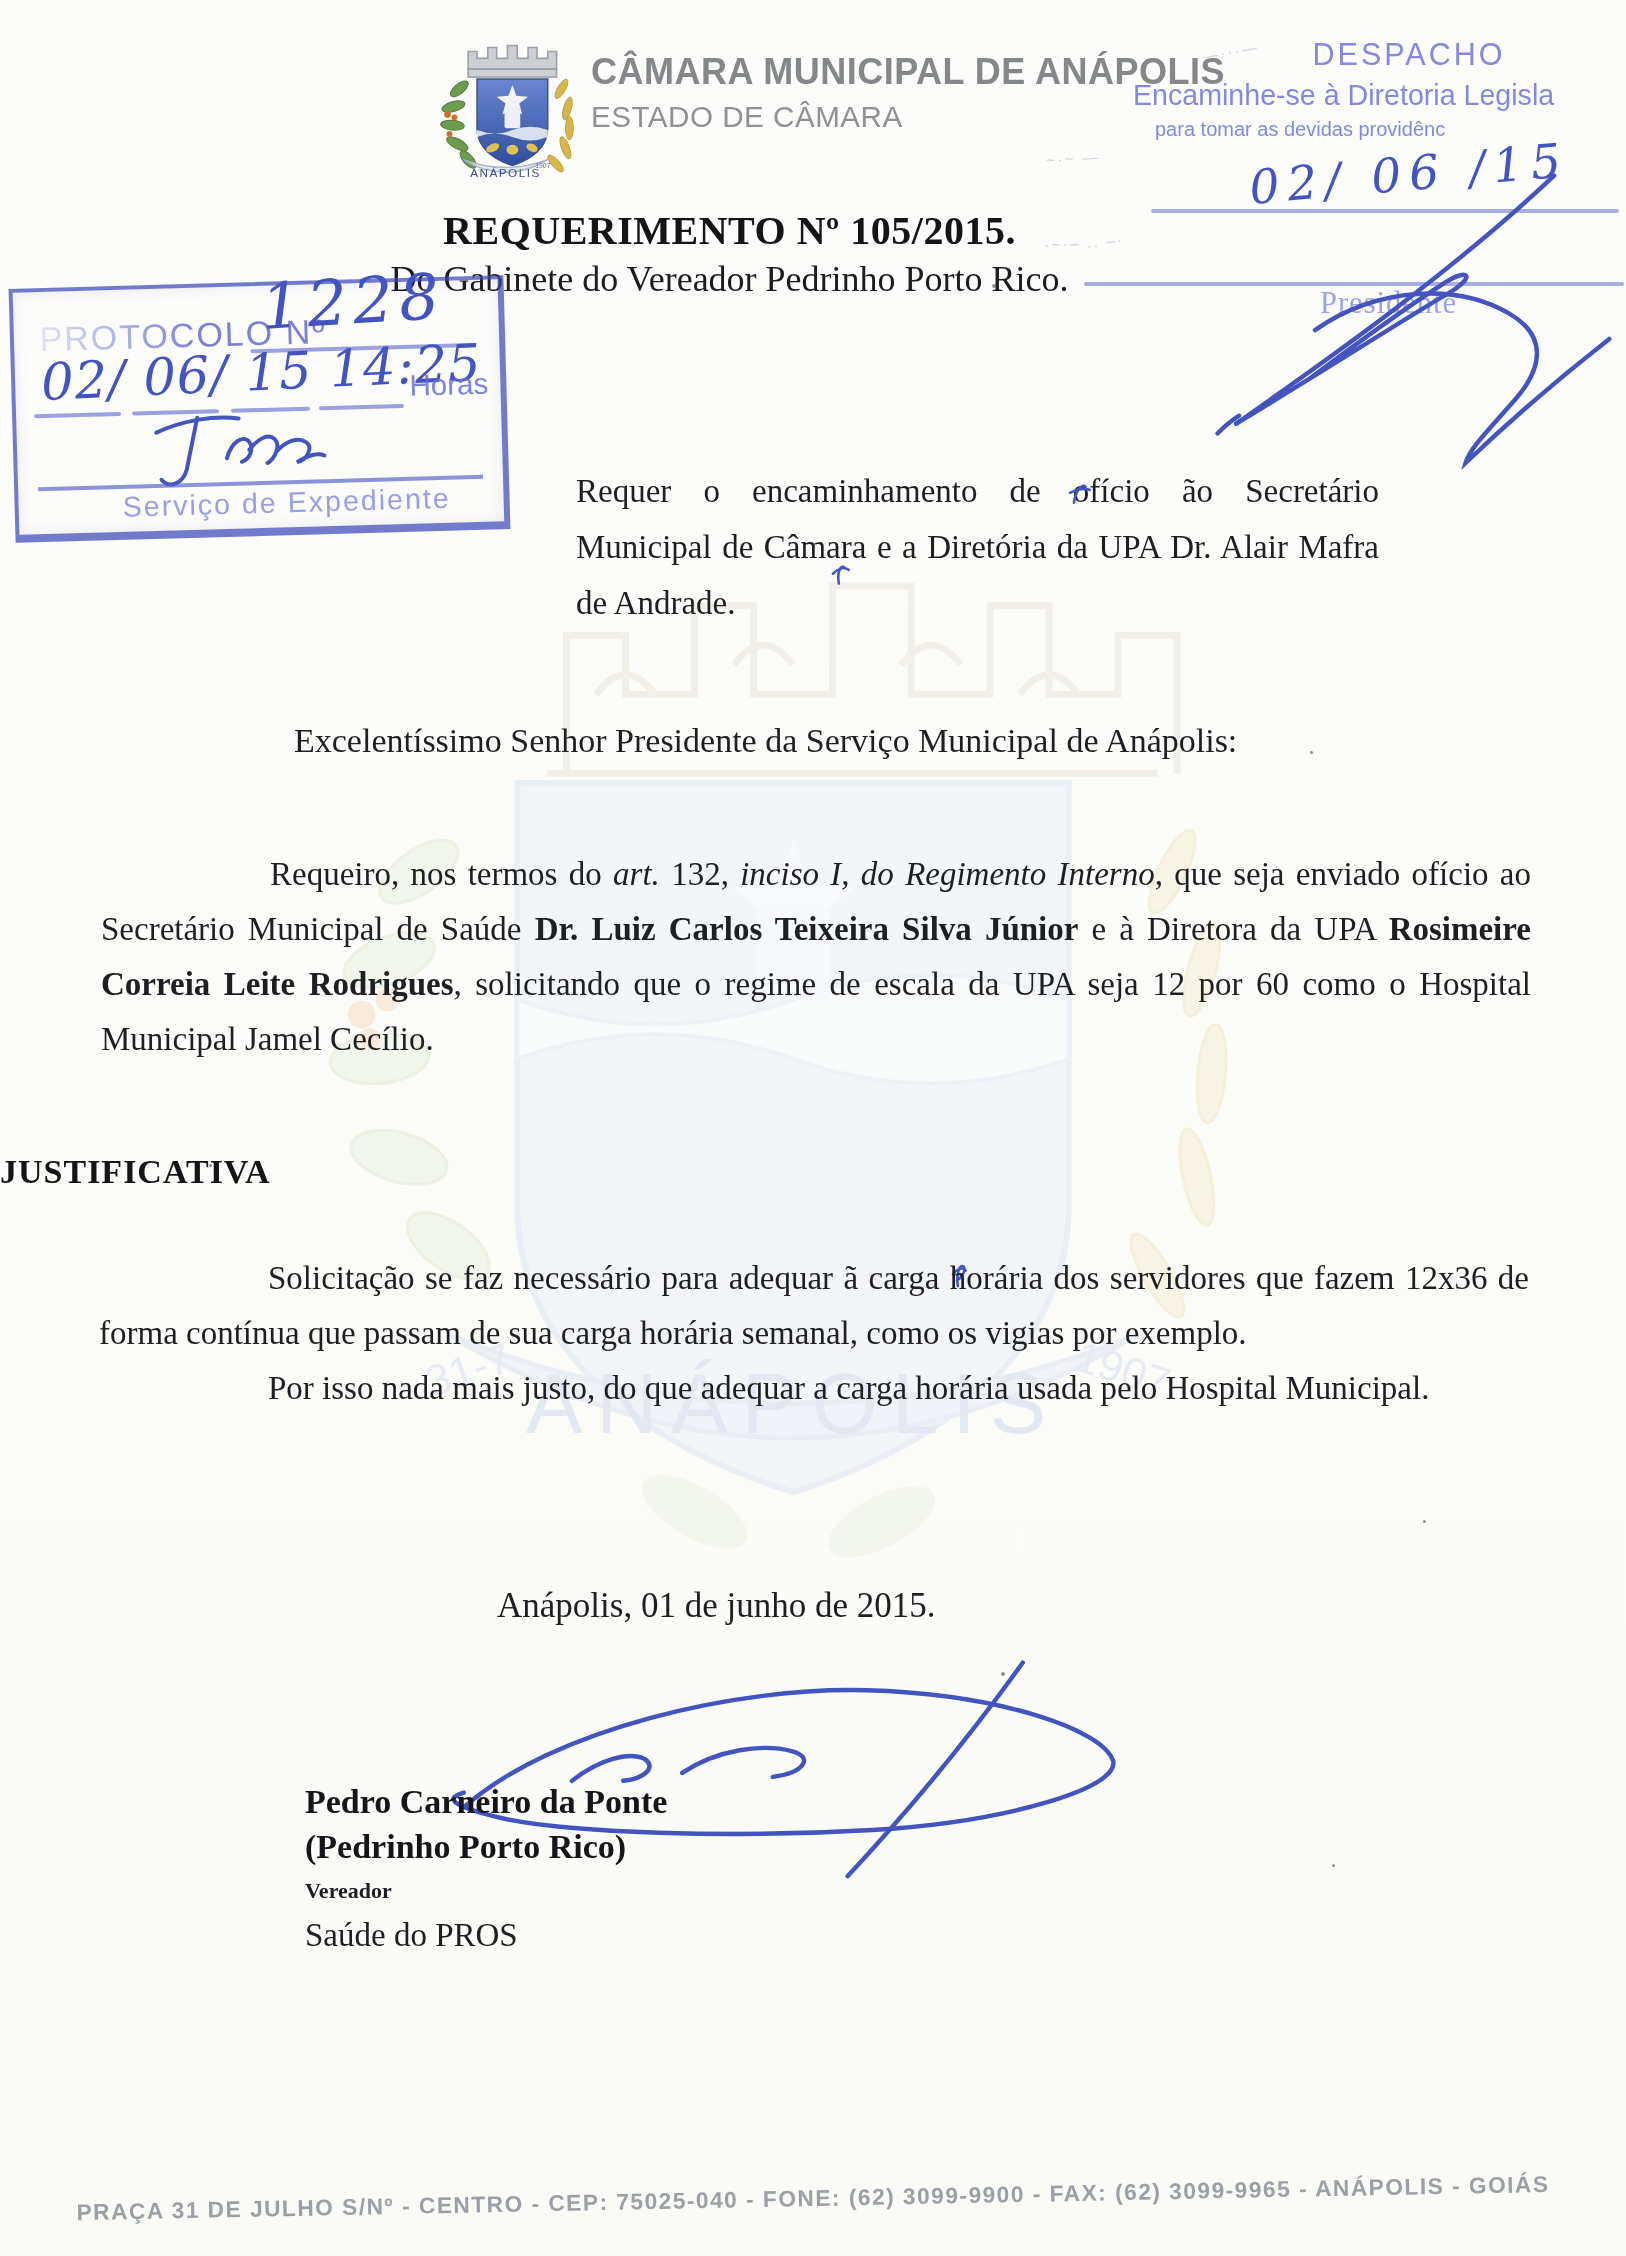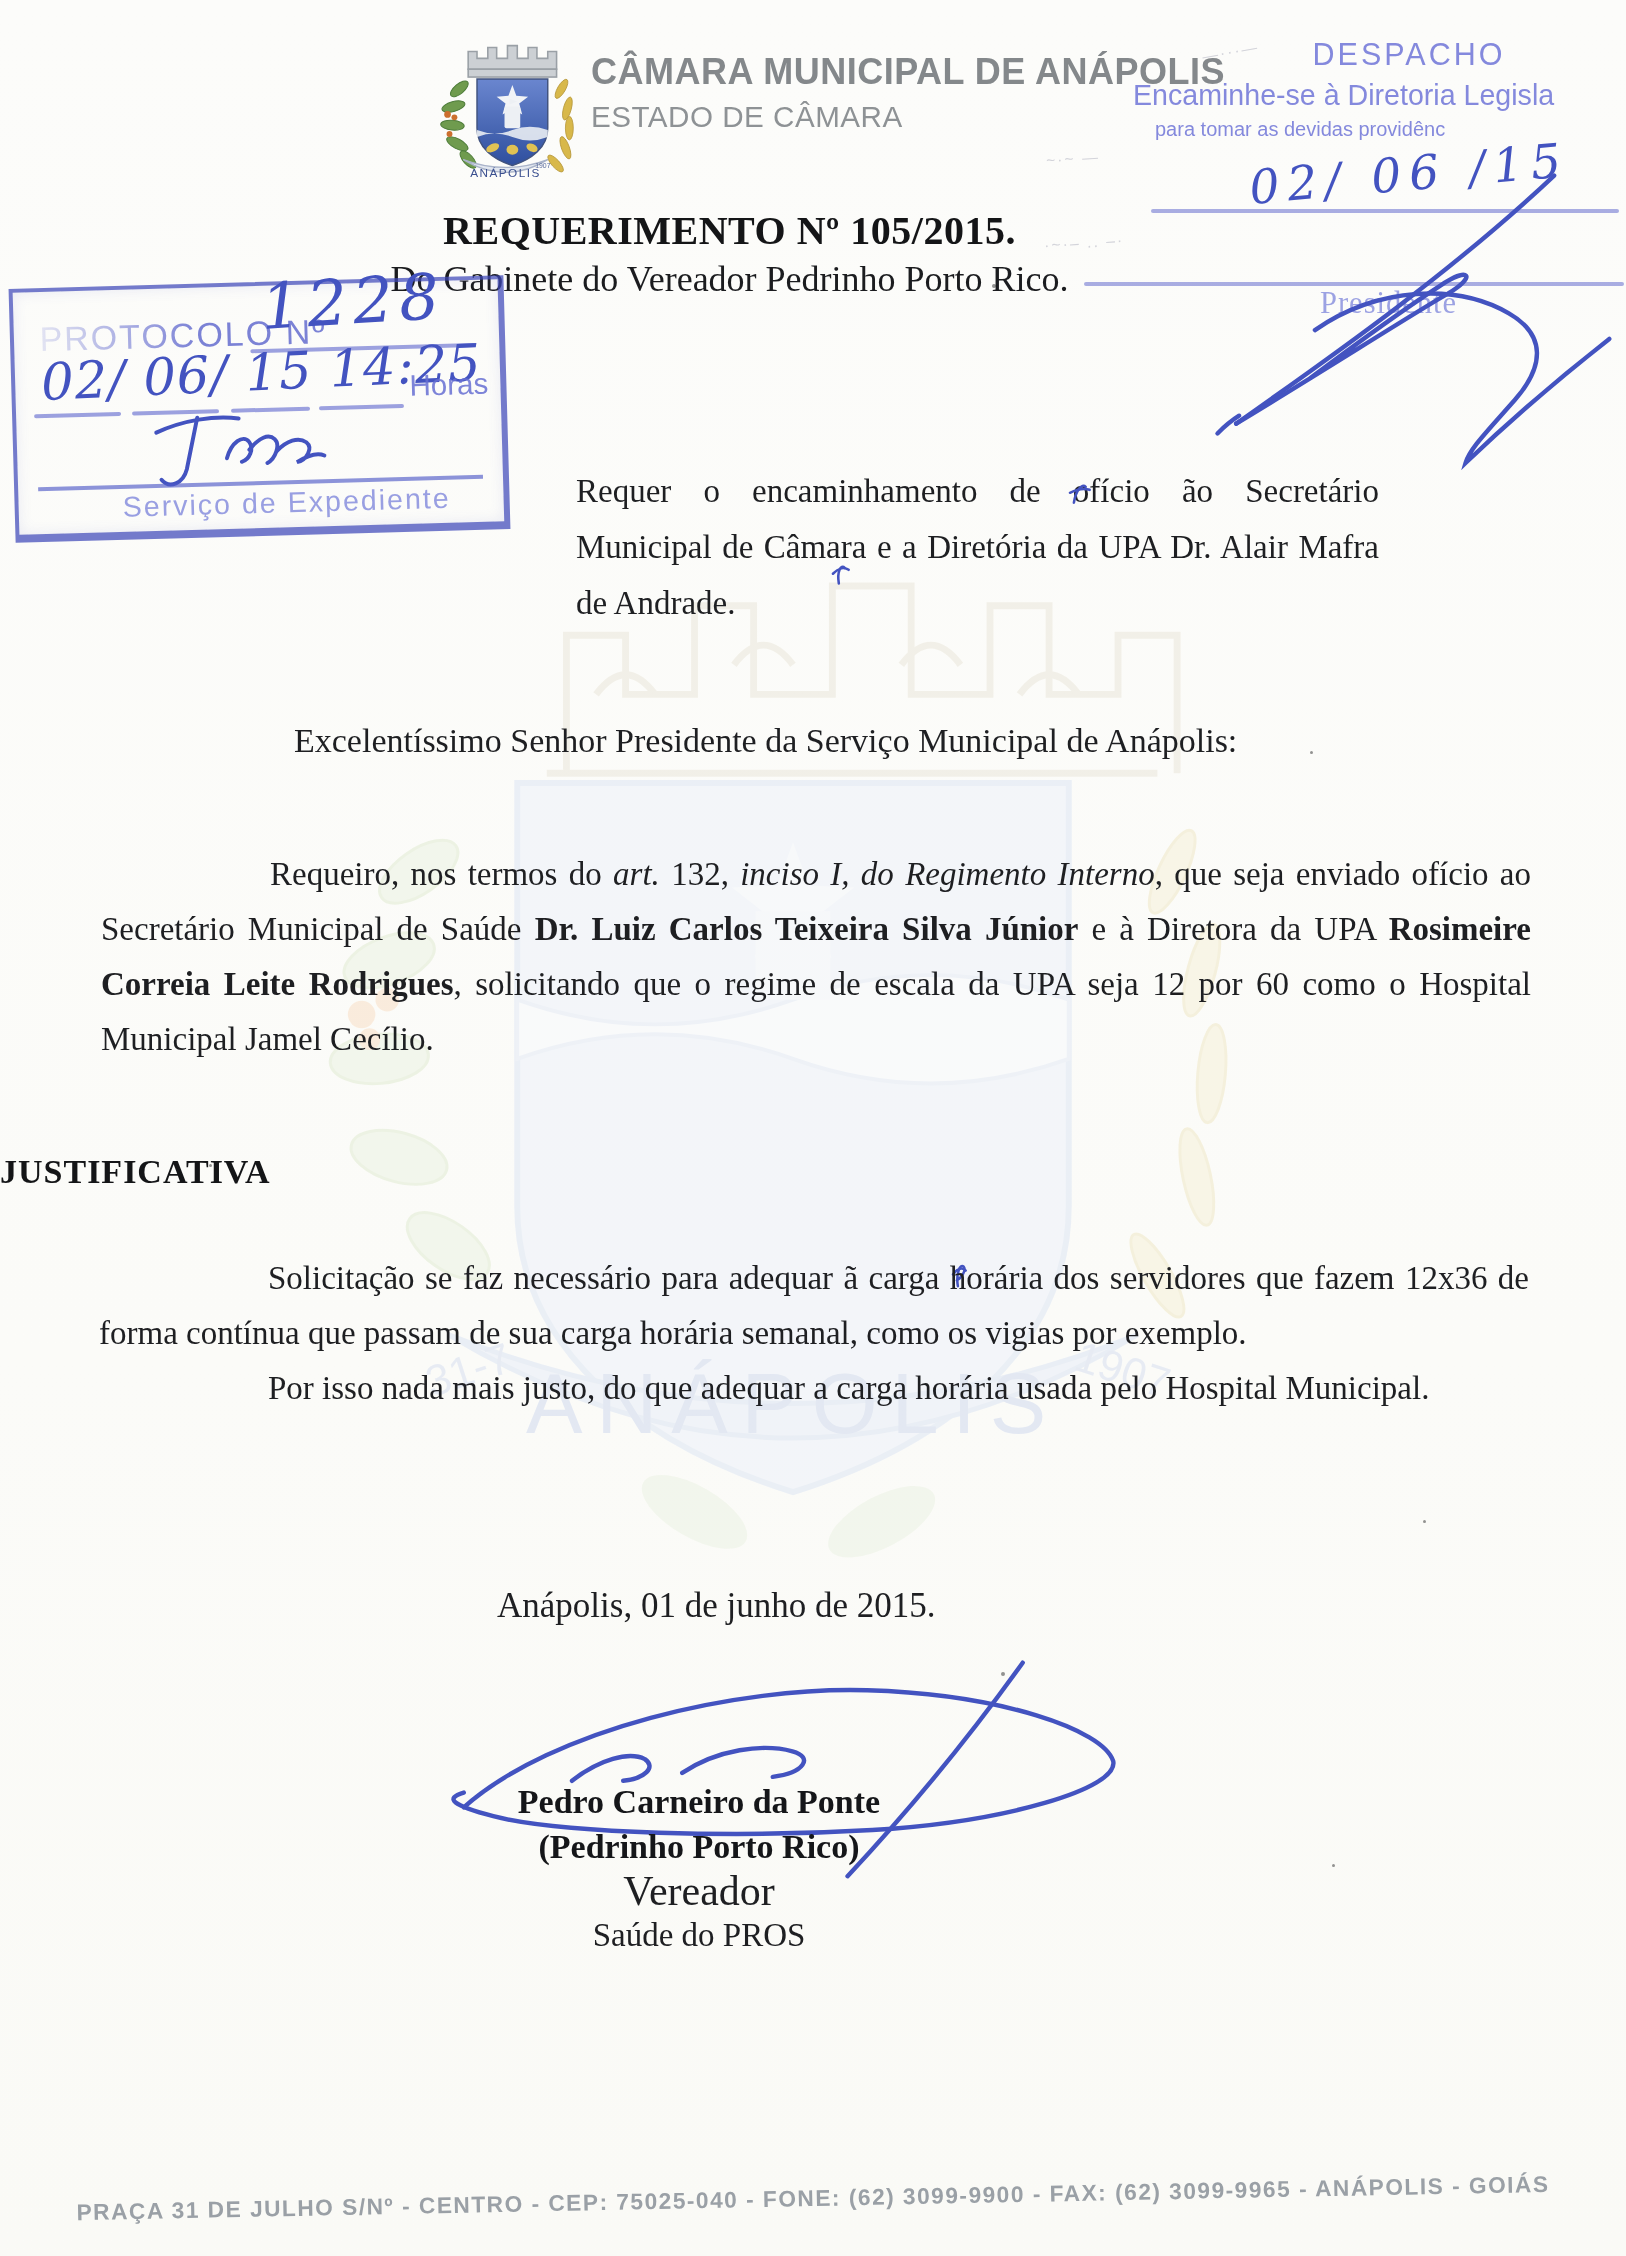--- a/index.html
+++ b/index.html
@@ -58,24 +58,24 @@
     text-align:justify;}
   .salutation{position:absolute;left:294px;top:722px;font-size:34px;}
   .para{position:absolute;font-size:33px;line-height:55px;text-align:justify;}
   .para p{margin:0;text-indent:169px;}
   .main-para{left:101px;top:847px;width:1430px;}
   .just-heading{position:absolute;left:0;top:1153px;width:1389px;
     font-weight:700;font-size:34px;letter-spacing:1px;color:#141517;}
   .just-paras{left:99px;top:1251px;width:1430px;}
   .dateline{position:absolute;left:497px;top:1586px;font-size:35px;text-align:right;}
   
-  .sig-names{position:absolute;left:305px;top:1779px;width:788px;text-align:center;}
+  .sig-names{position:absolute;left:305px;top:1779px;width:788px;text-align:left;}
   .sig-name{font-weight:700;font-size:34px;line-height:45px;color:#151619;}
   .sig-alias{font-weight:700;font-size:34px;line-height:45px;color:#151619;}
-  .sig-role{font-size:42px;line-height:44px;}
+  .sig-role{font-size:22px;line-height:44px;font-weight:bold;}
   .sig-party{font-size:33px;line-height:44px;}
   
   .footer{position:absolute;left:0;top:2185px;width:1626px;text-align:center;
     font-family:"Liberation Sans",sans-serif;font-weight:700;font-size:22.7px;
     color:#9aa0a6;letter-spacing:1.5px;transform:rotate(-1.1deg);}
   .svg-abs{position:absolute;}
   .speck{position:absolute;border-radius:50%;background:#2a2a2a;opacity:.5;}
 </style>
 </head>
 <body>

